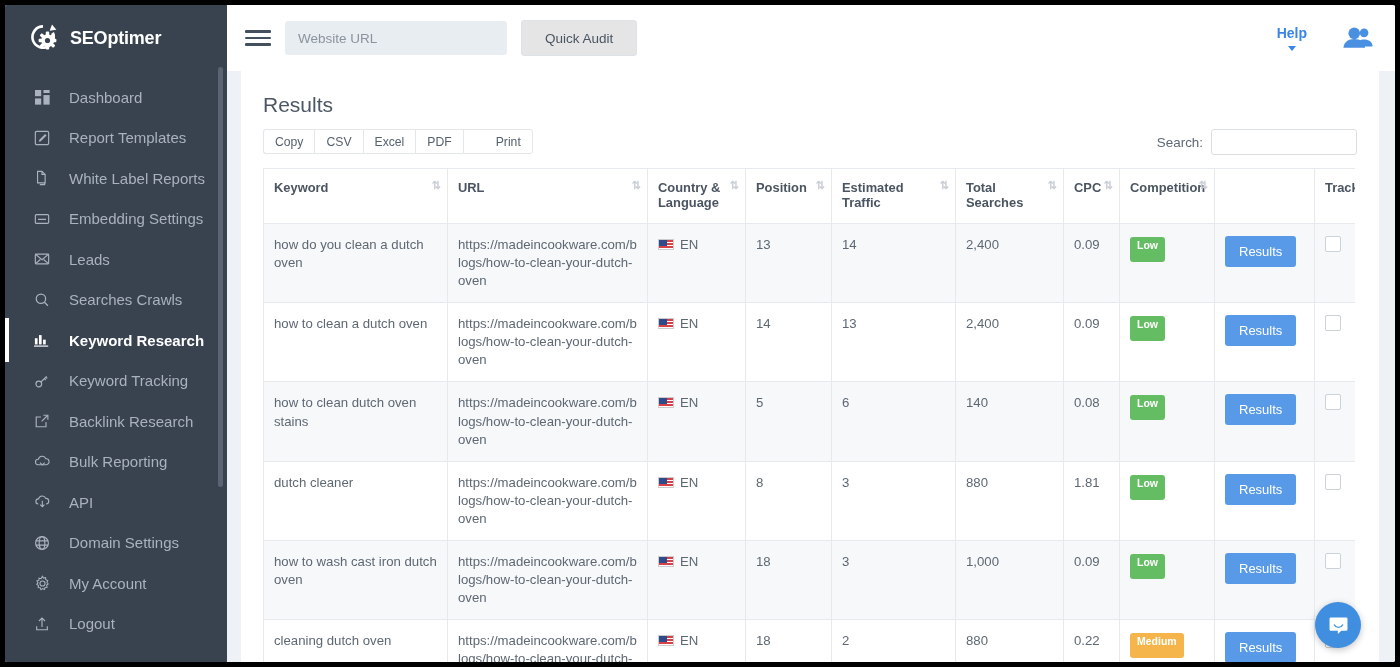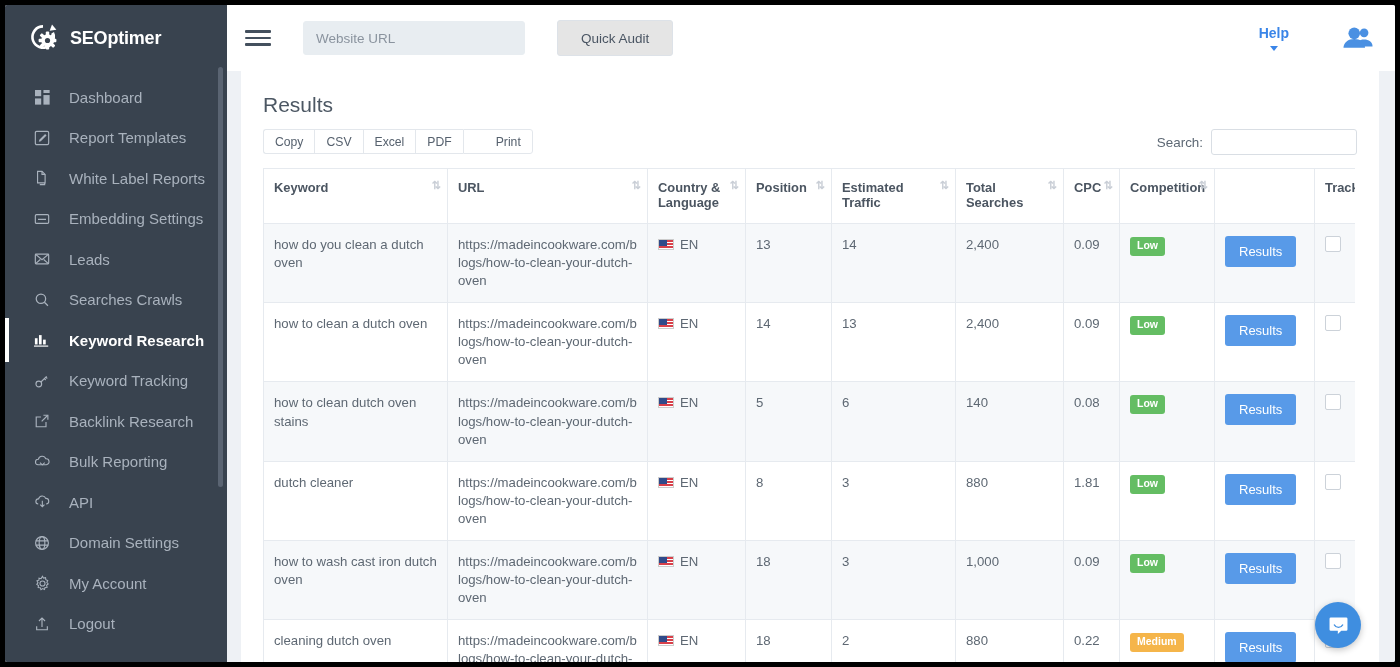--- a/index.html
+++ b/index.html
@@ -77,21 +77,21 @@
 
   
   .topbar {
     position: absolute;
     left: 222px; top: 0;
     width: 1168px; height: 66px;
     background: #ffffff;
     display: flex;
     align-items: center;
     padding: 0 22px 0 18px;
-    gap: 32px;
+    gap: 14px;
   }
   .hamburger {
     width: 26px; height: 22px;
     display: flex; flex-direction: column; justify-content: center; gap: 4px;
     cursor: pointer;
   }
   .hamburger span { display: block; height: 2.6px; background: #44505e; border-radius: 1px; }
   .url-input {
     width: 222px; height: 34px;
     background: #e8edf1;
@@ -245,21 +245,21 @@
   }
   .flag::before {
     content: "";
     position: absolute;
     left: 0; top: 0;
     width: 7.5px; height: 6px;
     background: #2f4a8a;
   }
   .badge {
     display: inline-block;
-    padding: 3px 7px 5px 7px;
+    padding: 3px 7px 11px 7px;
     border-radius: 3px;
     font-size: 10.5px;
     font-weight: bold;
     color: #ffffff;
     line-height: 1.05;
   }
   .badge.low { background: #64bd63; }
   .badge.medium { background: #f5b54a; }
   .results-btn {
     display: inline-block;

